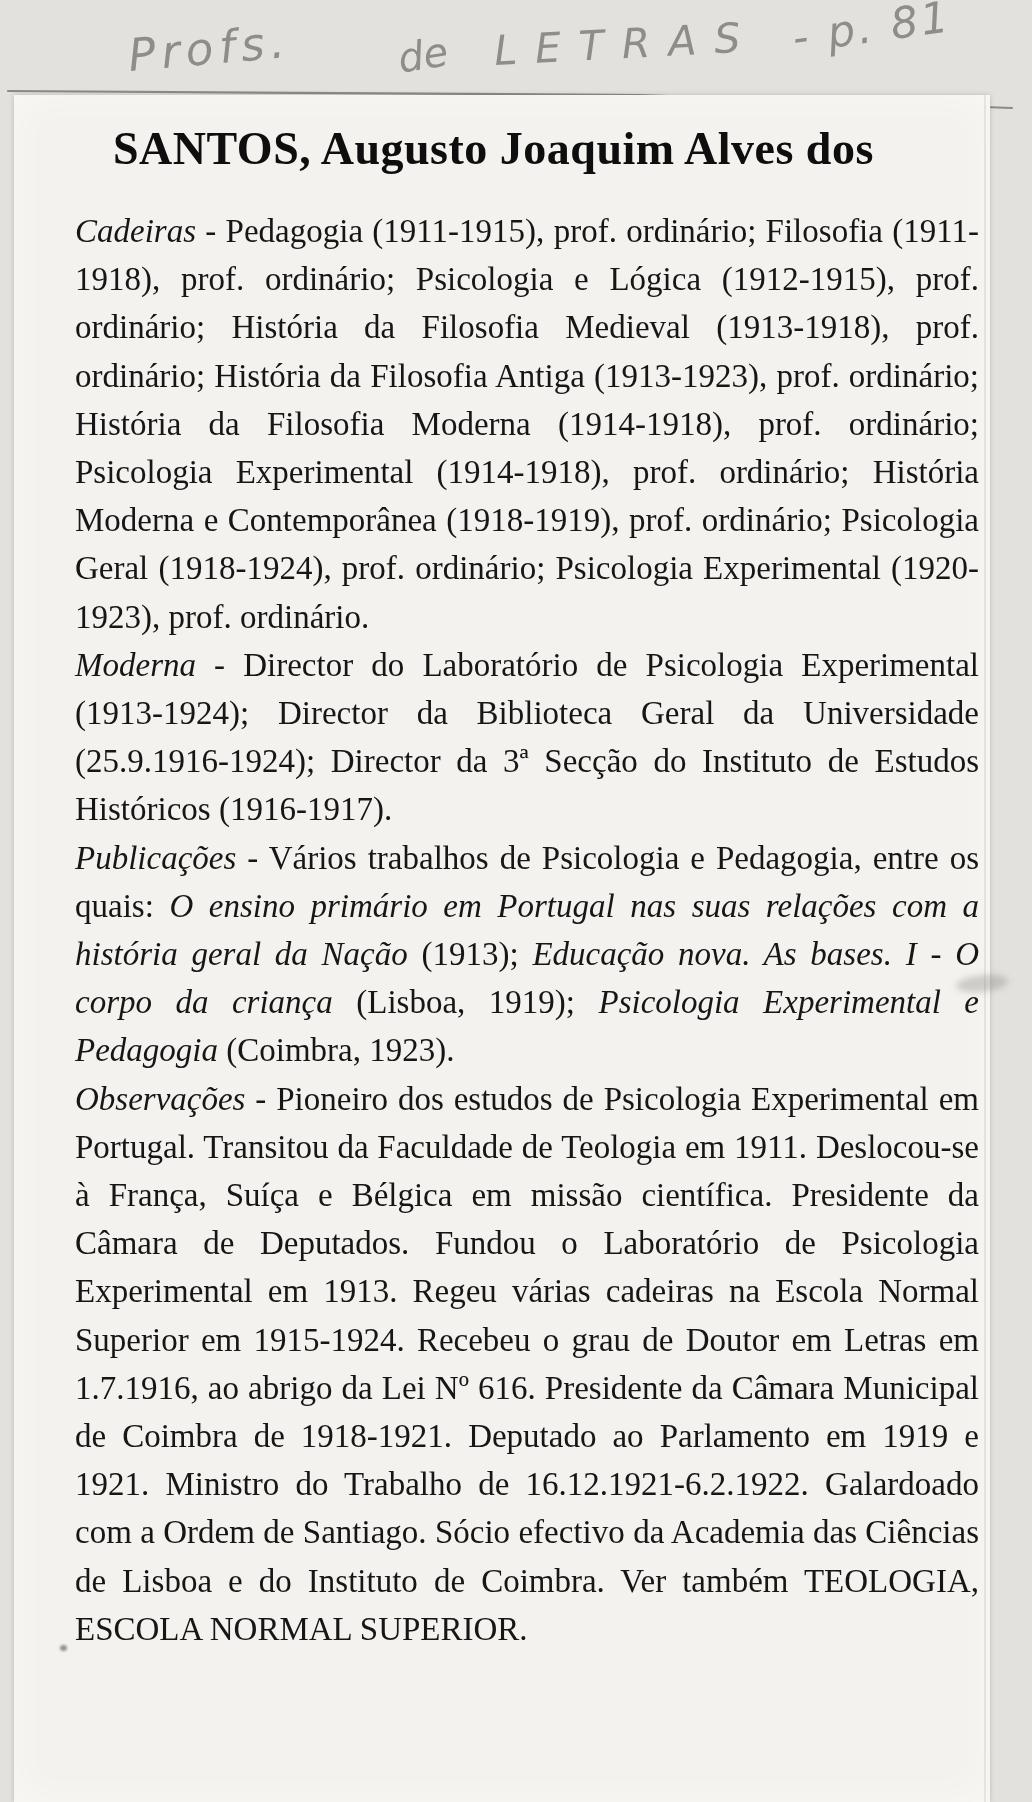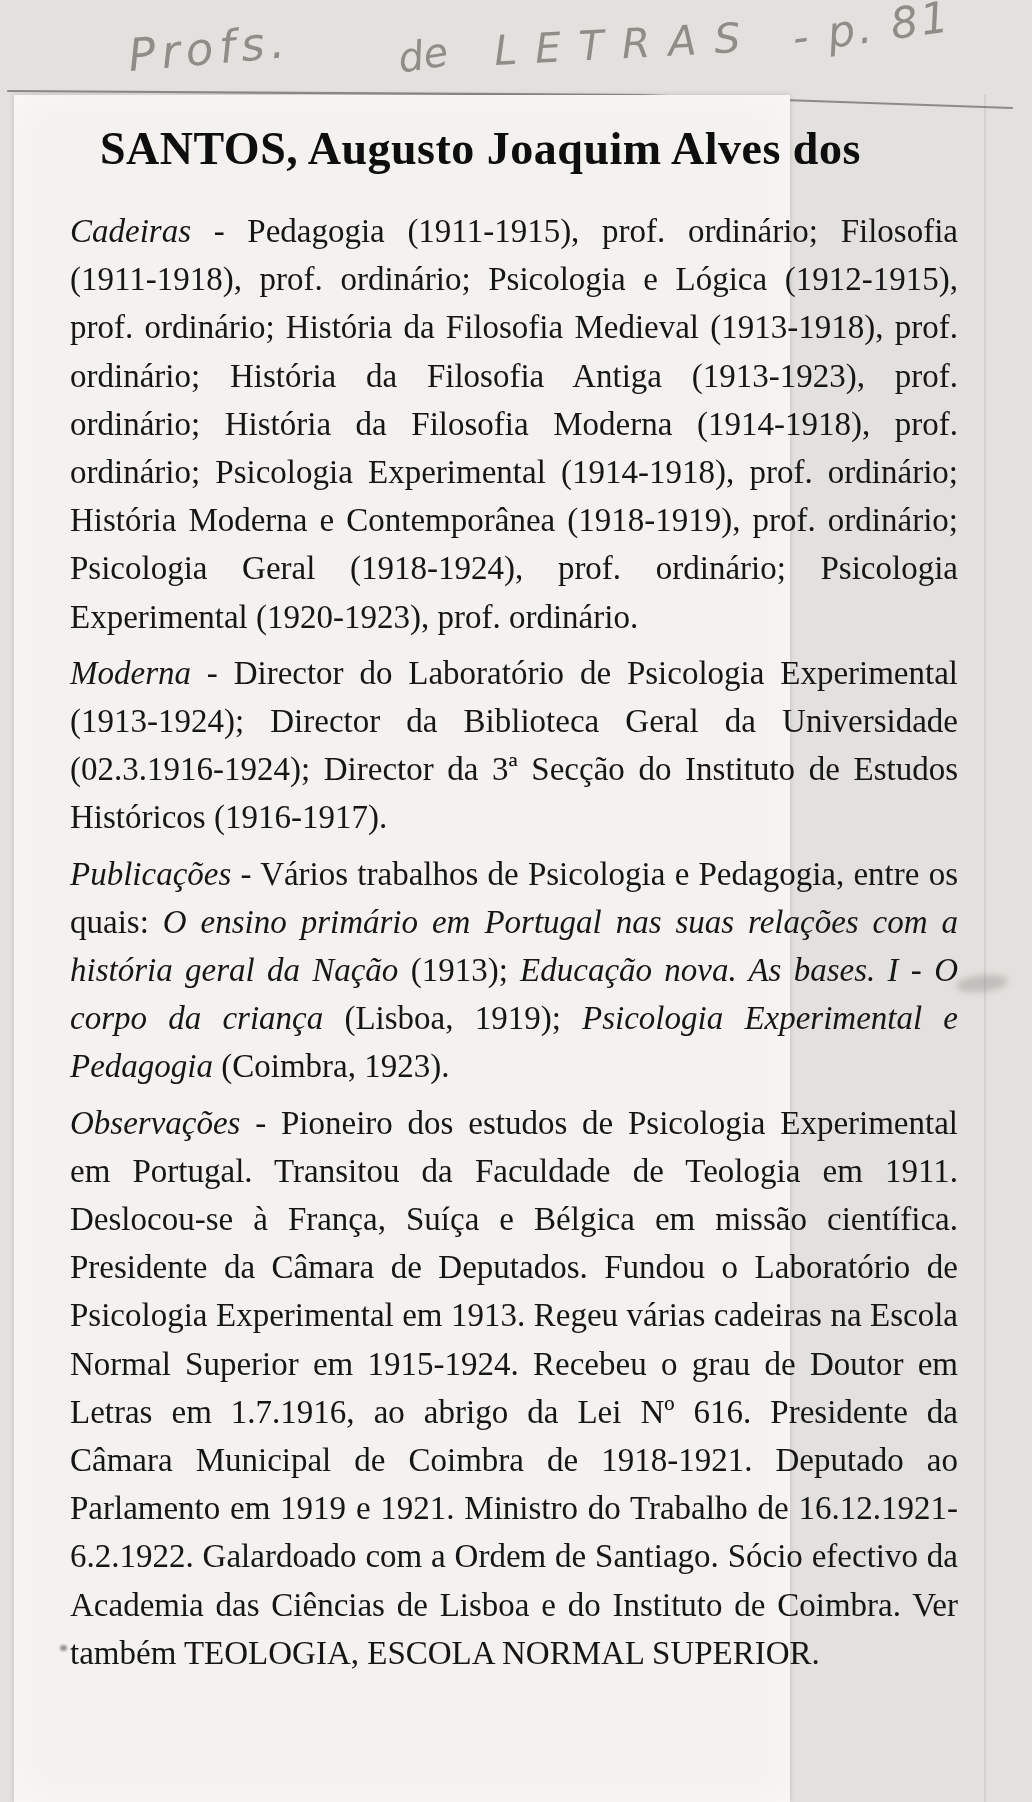--- a/index.html
+++ b/index.html
@@ -27,42 +27,43 @@
   .hw-1 { left: 398px; top: 32px; font-size: 40px; transform: rotate(-9deg); }
   .hw-2 { left: 494px; top: 20px; font-size: 41px; transform: rotate(-3deg); letter-spacing: 18px; }
   .hw-3 { left: 792px; top: 2px;  font-size: 43px; transform: rotate(-8deg); letter-spacing: 3px; }
   
   .edge-line { position: absolute; left: 0; top: 0; width: 1032px; height: 130px; }
   
   .clipping {
     position: absolute;
     left: 14px;
     top: 95px;
-    width: 776px;
+    width: 976px;
     height: 1707px;
     background: #f4f2ee;
     box-shadow: 0 0 5px rgba(60,58,55,0.22), inset 0 0 40px rgba(255,255,255,0.5);
+    padding-left: 13px;
   }
   .headline {
     margin: 27px 20px 0 86px;
     font-size: 46px;
     font-weight: 700;
     color: #0e0e0e;
     letter-spacing: 0.5px;
     white-space: nowrap;
   }
   .bodytext {
     margin: 32px 0 0 48px;
     width: 904px;
     font-size: 33px;
     line-height: 48.2px;
     color: #161616;
     text-align: justify;
   }
-  .bodytext p { margin: 8px; }
+  .bodytext p { margin: 0; }
   .it { font-style: italic; }
   
   .crease {
     position: absolute; left: 970px; top: 0;
     width: 2px; height: 1707px;
     background: rgba(110,108,104,0.13);
   }
   .smudge {
     position: absolute; left: 942px; top: 880px;
     width: 52px; height: 17px;
@@ -93,21 +94,21 @@
 
   <svg class="edge-line" viewBox="0 0 1032 130" xmlns="http://www.w3.org/2000/svg">
     <path d="M8,91 L640,95 L1012,108" fill="none" stroke="#8d8b87" stroke-width="2.2" stroke-linecap="round"></path>
   </svg>
 
   <div class="clipping">
     <div class="headline">SANTOS, Augusto Joaquim Alves dos</div>
 
     <div class="bodytext">
       <p><span class="it">Cadeiras</span><span> - Pedagogia (1911-1915), prof. ordinário; Filosofia (1911-1918), prof. ordinário; Psicologia e Lógica (1912-1915), prof. ordinário; História da Filosofia Medieval (1913-1918), prof. ordinário; História da Filosofia Antiga (1913-1923), prof. ordinário; História da Filosofia Moderna (1914-1918), prof. ordinário; Psicologia Experimental (1914-1918), prof. ordinário; História Moderna e Contemporânea (1918-1919), prof. ordinário; Psicologia Geral (1918-1924), prof. ordinário; Psicologia Experimental (1920-1923), prof. ordinário.</span></p>
-      <p><span class="it">Moderna</span><span> - Director do Laboratório de Psicologia Experimental (1913-1924); Director da Biblioteca Geral da Universidade (02.3.1916-1924); Director da 3ª Secção do Instituto de Estudos Históricos (1916-1917).</span></p>
+      <p><span class="it">Moderna</span><span> - Director do Laboratório de Psicologia Experimental (1913-1924); Director da Biblioteca Geral da Universidade (25.9.1916-1924); Director da 3ª Secção do Instituto de Estudos Históricos (1916-1917).</span></p>
       <p><span class="it">Publicações</span><span> - Vários trabalhos de Psicologia e Pedagogia, entre os quais: </span><span class="it">O ensino primário em Portugal nas suas relações com a história geral da Nação</span><span> (1913); </span><span class="it">Educação nova. As bases. I - O corpo da criança</span><span> (Lisboa, 1919); </span><span class="it">Psicologia Experimental e Pedagogia</span><span> (Coimbra, 1923).</span></p>
       <p><span class="it">Observações</span><span> - Pioneiro dos estudos de Psicologia Experimental em Portugal. Transitou da Faculdade de Teologia em 1911. Deslocou-se à França, Suíça e Bélgica em missão científica. Presidente da Câmara de Deputados. Fundou o Laboratório de Psicologia Experimental em 1913. Regeu várias cadeiras na Escola Normal Superior em 1915-1924. Recebeu o grau de Doutor em Letras em 1.7.1916, ao abrigo da Lei Nº 616. Presidente da Câmara Municipal de Coimbra de 1918-1921. Deputado ao Parlamento em 1919 e 1921. Ministro do Trabalho de 16.12.1921-6.2.1922. Galardoado com a Ordem de Santiago. Sócio efectivo da Academia das Ciências de Lisboa e do Instituto de Coimbra. Ver também TEOLOGIA, ESCOLA NORMAL SUPERIOR.</span></p>
     </div>
 
     <div class="crease"></div>
     <div class="smudge"></div>
     <div class="speck"></div>
   </div>
 
 </div>

